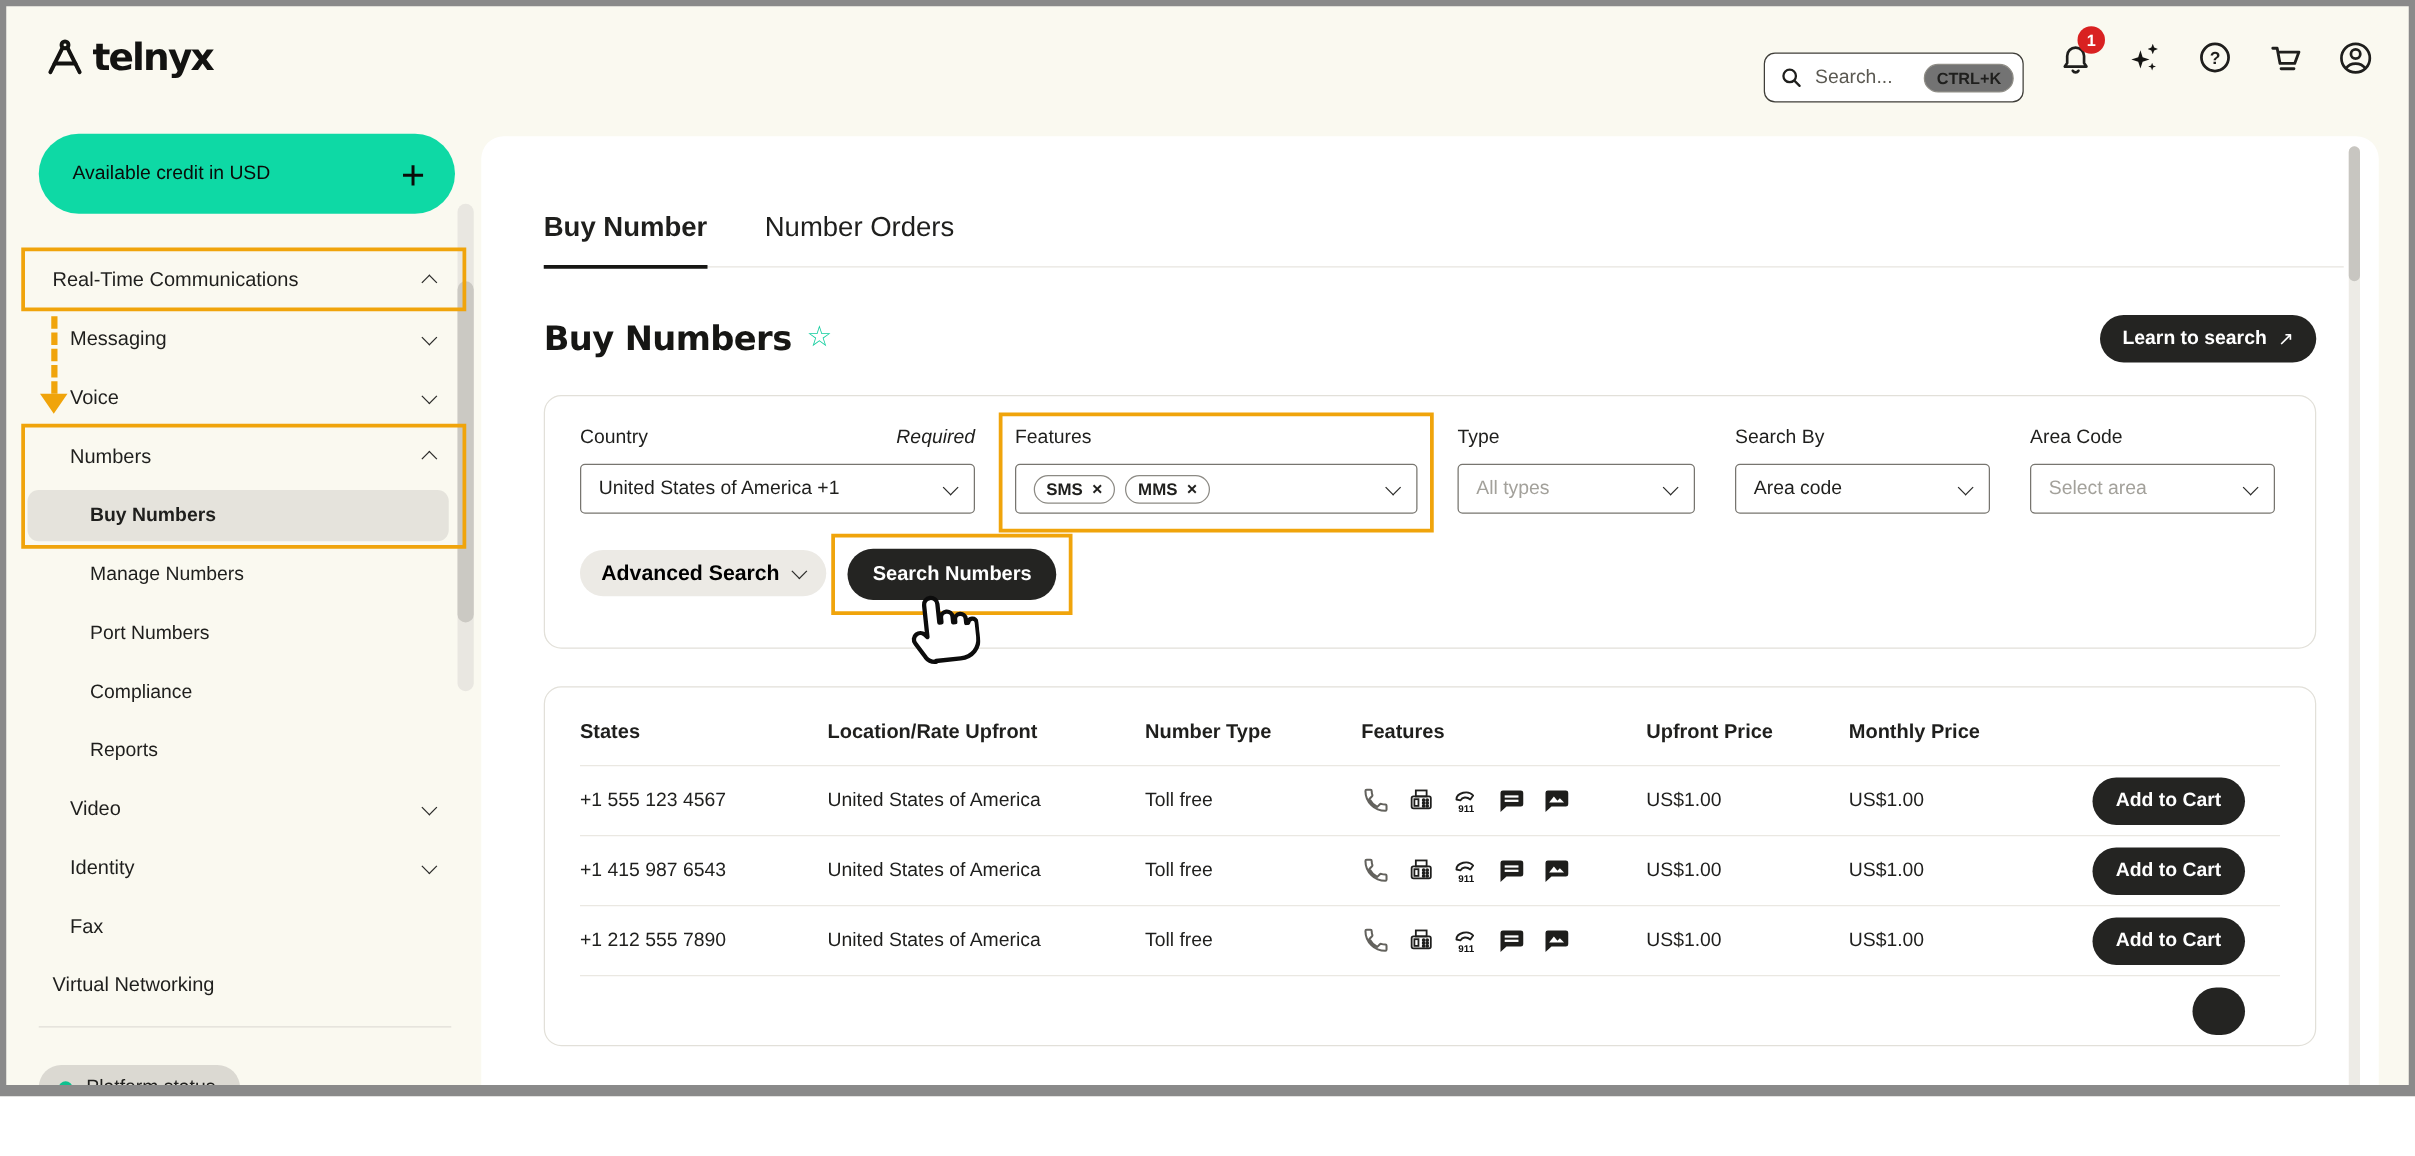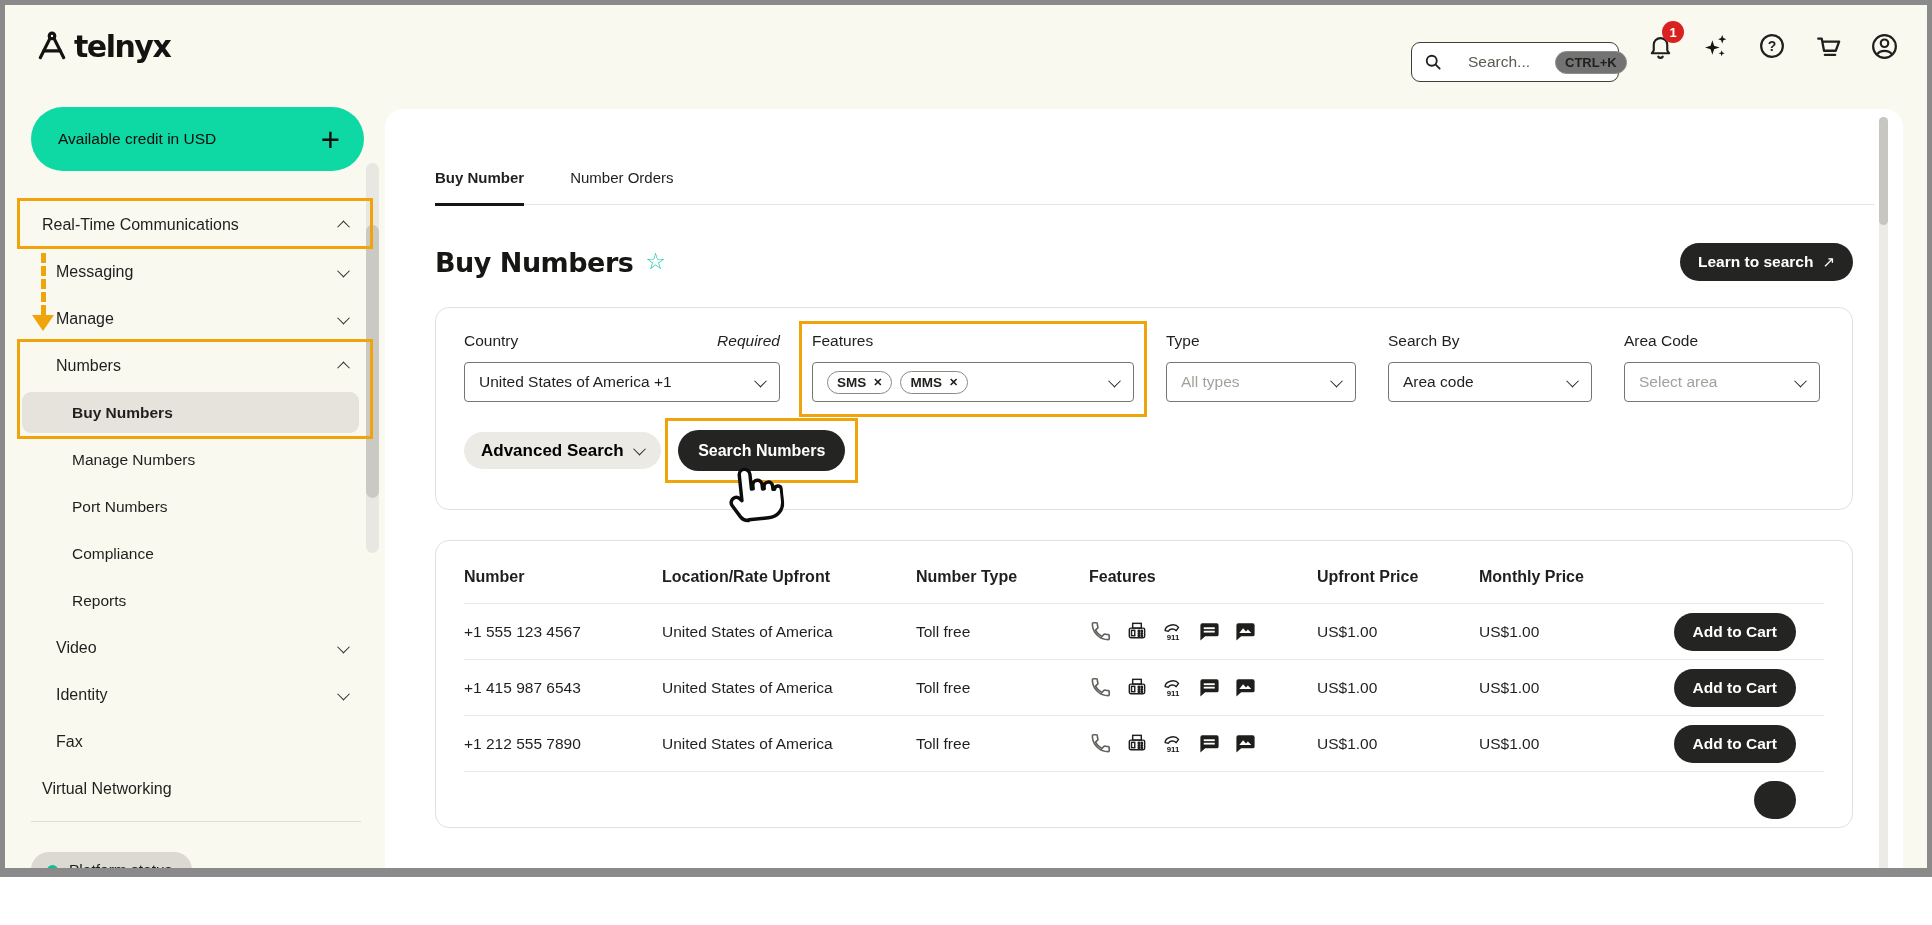--- a/index.html
+++ b/index.html
@@ -9,21 +9,21 @@
   .window { position:relative; width:1932px; height:877px; background:#FAF9F0;
     border:5px solid #8A8A8A; border-bottom-width:9px; overflow:hidden; }
 
   
   .topbar { height:82px; display:flex; align-items:center; justify-content:space-between;
     padding:0 28px 0 30px; }
   .logo { display:flex; align-items:center; gap:5px; }
   .logo-word { font-family:"DejaVu Sans", sans-serif; font-size:30px; font-weight:bold; letter-spacing:-1.5px; color:#131311; }
   .top-right { display:flex; align-items:center; gap:26px; }
   .searchbox { width:208px; height:40px; background:#fff; border:1.5px solid #3F3E39;
-    border-radius:9px; display:flex; align-items:center; gap:25px; padding:0 7px 0 11px;margin-top:32px; }
+    border-radius:9px; display:flex; align-items:center; gap:9px; padding:0 7px 0 11px;margin-top:32px; }
   .search-ph { color:#5B5952; font-size:15.5px; flex:1; }
   .kbd { border:1.5px solid #8F8D86; border-radius:13px; padding:3px 9px; font-size:13px;
     font-weight:bold; background:#737373; white-space:nowrap; }
   .icon-btn { width:30px; height:30px; position:relative; display:flex; align-items:center; justify-content:center; }
   .badge { position:absolute; top:-10px; right:-9px; width:22px; height:22px; border-radius:50%;
     background:#D92121; color:#fff; font-size:13px; font-weight:bold;
     display:flex; align-items:center; justify-content:center; }
 
   
   .body-row { display:flex; height:834px; }
@@ -59,21 +59,21 @@
   .sb-scroll-track { position:absolute; right:4px; top:76px; width:13px; height:390px; background:#E9E7E1; border-radius:7px; }
   .sb-scroll-thumb { position:absolute; left:0; top:62px; width:13px; height:273px; background:#CBC9C3; border-radius:7px; }
 
   
   .main-wrap { flex:1; position:relative; padding:22px 24px 0 2px; }
   .main-card { background:#fff; border-radius:18px; height:792px; position:relative; overflow:hidden; padding:0 50px; }
   .mc-scroll-track { position:absolute; right:15px; top:8px; bottom:10px; width:9px; background:#EDEBE6; border-radius:5px; }
   .mc-scroll-thumb { position:absolute; left:0; top:0; width:9px; height:108px; background:#C8C6C1; border-radius:5px; }
 
   .tabs { display:flex; gap:46px; padding-top:60px; border-bottom:1px solid #E7E5DF; margin-right:-22px; }
-  .tab { font-size:15px; padding-bottom:17px; position:relative; cursor:default; }
+  .tab { font-size:22px; padding-bottom:17px; position:relative; cursor:default; }
   .tab.active { font-weight:bold; border-bottom:3px solid #161614; margin-bottom:-2px; }
 
   .title-row { margin-top:38px; display:flex; align-items:center; justify-content:space-between; }
   .page-title { font-family:"DejaVu Sans", sans-serif; font-size:27px; font-weight:bold; letter-spacing:-0.5px; color:#161614; display:flex; align-items:center; gap:12px; }
   .title-star { color:#17CFA0; font-size:23px; font-weight:normal; transform:translateY(-1px); }
   .dark-pill { display:inline-flex; align-items:center; gap:9px; background:#242422; color:#fff;
     border:none; height:38px; border-radius:19px; padding:0 18px; font-size:15.5px; font-weight:bold;
     font-family:"Liberation Sans", sans-serif; cursor:pointer; }
   .arrow-ne { font-size:15px; font-weight:normal; }
 
@@ -195,21 +195,21 @@
 
         <div class="nav-item lvl0">
           <span class="nav-label">Real-Time Communications</span>
           <span class="chev-slot"><span class="chev up"></span></span>
         </div>
         <div class="nav-item lvl1">
           <span class="nav-label">Messaging</span>
           <span class="chev-slot"><span class="chev down"></span></span>
         </div>
         <div class="nav-item lvl1">
-          <span class="nav-label">Manage</span>
+          <span class="nav-label">Voice</span>
           <span class="chev-slot"><span class="chev down"></span></span>
         </div>
         <div class="nav-item lvl1">
           <span class="nav-label">Numbers</span>
           <span class="chev-slot"><span class="chev up"></span></span>
         </div>
         <div class="nav-item lvl2 selected">
           <span class="sel-pill"></span>
           <span class="nav-label">Buy Numbers</span>
         </div>
@@ -348,21 +348,21 @@
             <span class="cursor-hand">
               <svg width="56" height="62" viewBox="0 0 32 36" style="transform:rotate(-6deg)">
                 <path d="M10.8 33.5c-1.9 0-3.6-1-4.6-2.6l-4.1-6.9c-.9-1.4-.5-3.2.9-4.1 1.2-.8 2.8-.6 3.8.4l1.2 1.3V6.8a3.1 3.1 0 0 1 6.2 0v8.7h1v-2a2.7 2.7 0 0 1 5.4 0v2.6h1v-1.1a2.5 2.5 0 0 1 5 0v2h.9c.2-1 1-1.7 2-1.7 1.1 0 2 .9 2 2v6.6c0 5.4-3.7 9.2-9.2 9.2H10.8z" fill="#fff" stroke="#0c0c0c" stroke-width="2" stroke-linejoin="round"></path>
               </svg>
             </span>
           </div>
         </div>
 
         <div class="panel results-panel">
           <div class="trow thead">
-            <span>Number</span>
+            <span>States</span>
             <span>Location/Rate Upfront</span>
             <span>Number Type</span>
             <span>Features</span>
             <span>Upfront Price</span>
             <span>Monthly Price</span>
             <span></span>
           </div>
 
           <div class="trow">
             <span>+1 555 123 4567</span>

